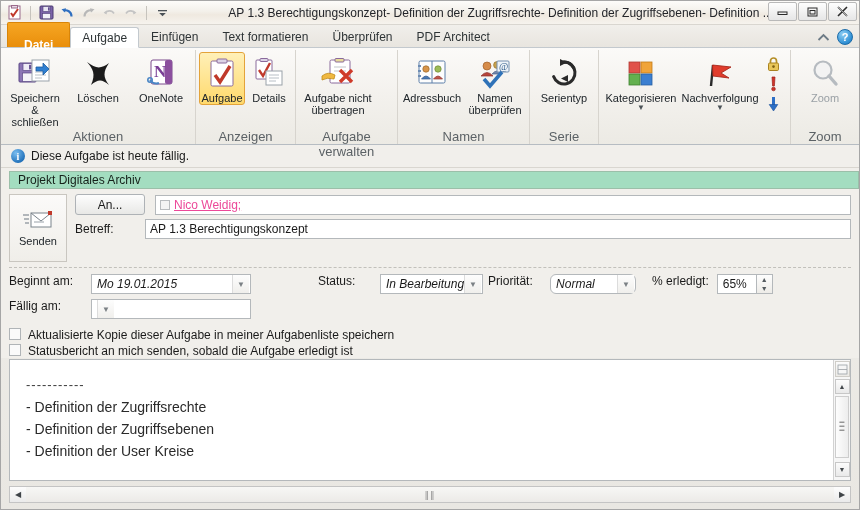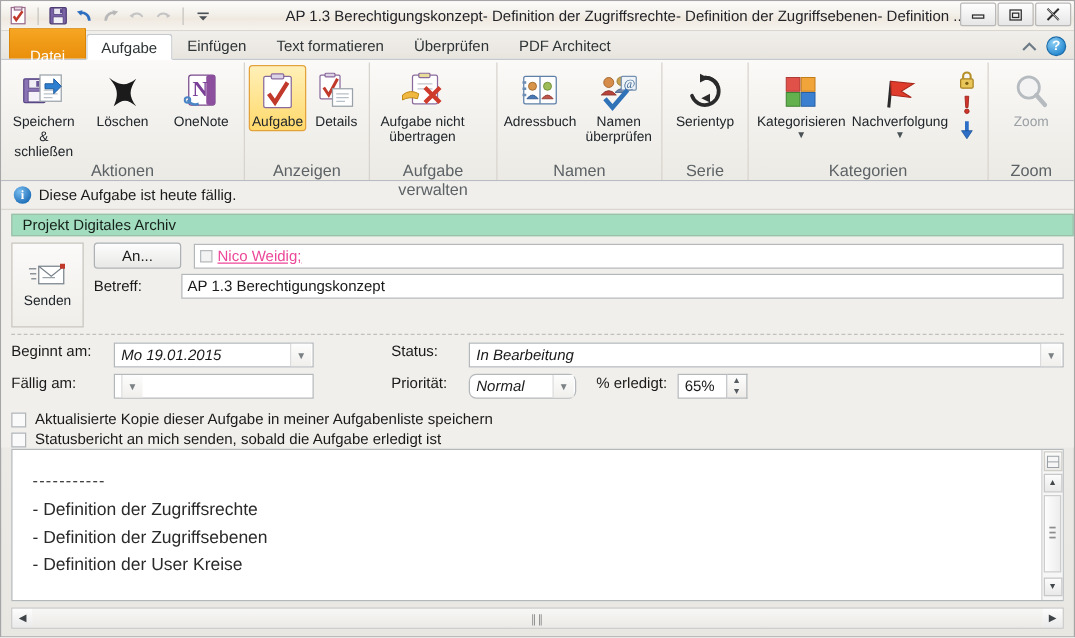--- a/index.html
+++ b/index.html
@@ -77,21 +77,21 @@
     border-bottom: none;
     white-space: nowrap;
   }
   .tab.file {
     background: linear-gradient(#f6a623,#e98e0b);
     color: #ffffff;
     border: 1px solid #d98508;
     border-bottom: none;
     border-radius: 2px 2px 0 0;
     padding: 12px 16px;
-    font-weight: normal;
+    font-weight: bold;
   }
   .tab.active {
     background: #ffffff;
     border: 1px solid #c3c9ce;
     border-bottom: 1px solid #ffffff;
     border-radius: 3px 3px 0 0;
     margin-bottom: -1px;
     position: relative;
     z-index: 3;
   }
@@ -255,21 +255,21 @@
   }
   .recip-name { text-decoration: underline; color: #ec4899; }
 
   .dashed-sep {
     border-top: 1px dashed #c2c0bb;
     margin: 5px 0 6px 0;
   }
 
   .grid2 { display: flex; align-items: flex-start; }
   .col-l { display: flex; flex-direction: column; gap: 5px; width: 300px; }
-  .col-r { display: flex; flex-direction: column; gap: 5px; flex: 1; margin-left: 4px; }
+  .col-r { display: flex; flex-direction: row; gap: 5px; flex: 1; margin-left: 9px; }
   .cell { display: flex; align-items: flex-start; }
   .cell .lbl { width: 82px; font-size: 12px; }
   .cell .lbl.narrow { width: 62px; }
   .combo {
     height: 20px;
     border: 1px solid #b4b8bb;
     background: #ffffff;
     display: flex; align-items: center;
     padding: 0 0 0 5px;
     font-size: 12px;
@@ -299,21 +299,21 @@
     width: 16px; height: 20px;
     border: 1px solid #b4b8bb;
     border-left: none;
     background: linear-gradient(#fdfdfd,#eeece8);
     display: flex; flex-direction: column;
     align-items: center; justify-content: space-around;
     font-size: 7px; color: #555b60;
     line-height: 7px;
   }
 
-  .chk-row { display: flex; align-items: flex-end; gap: 7px; margin-top: 2px; }
+  .chk-row { display: flex; align-items: flex-start; gap: 7px; margin-top: 2px; }
   .chk {
     width: 12px; height: 12px;
     border: 1px solid #b0b4b7;
     background: #fafafa;
   }
   .chk-label { font-size: 12px; color: #1a1a1a; }
 
   
   .bodywrap {
     position: absolute;
@@ -673,21 +673,20 @@
             </svg>
           </span>
           <span>
             <svg width="11" height="16" viewBox="0 0 11 16">
               <rect x="4" y="1" width="3" height="8" fill="#2d6fc6"></rect>
               <path d="M1.2 8.5 L9.8 8.5 L5.5 15 Z" fill="#2d6fc6" stroke="#1d5098" stroke-width="0.6"></path>
             </svg>
           </span>
         </div>
       </div>
-      <div class="group-label">Kategorien</div>
     </div>
 
     <div class="group">
       <div class="group-items">
         <div class="cmd dim">
           <span class="ico">
             <svg width="32" height="32" viewBox="0 0 32 32">
               <circle cx="14" cy="12" r="8.5" fill="#f3f3f3" stroke="#b6bbc0" stroke-width="2.2"></circle>
               <path d="M20 18 L27 26" stroke="#b6bbc0" stroke-width="3.4" stroke-linecap="round"></path>
             </svg>

